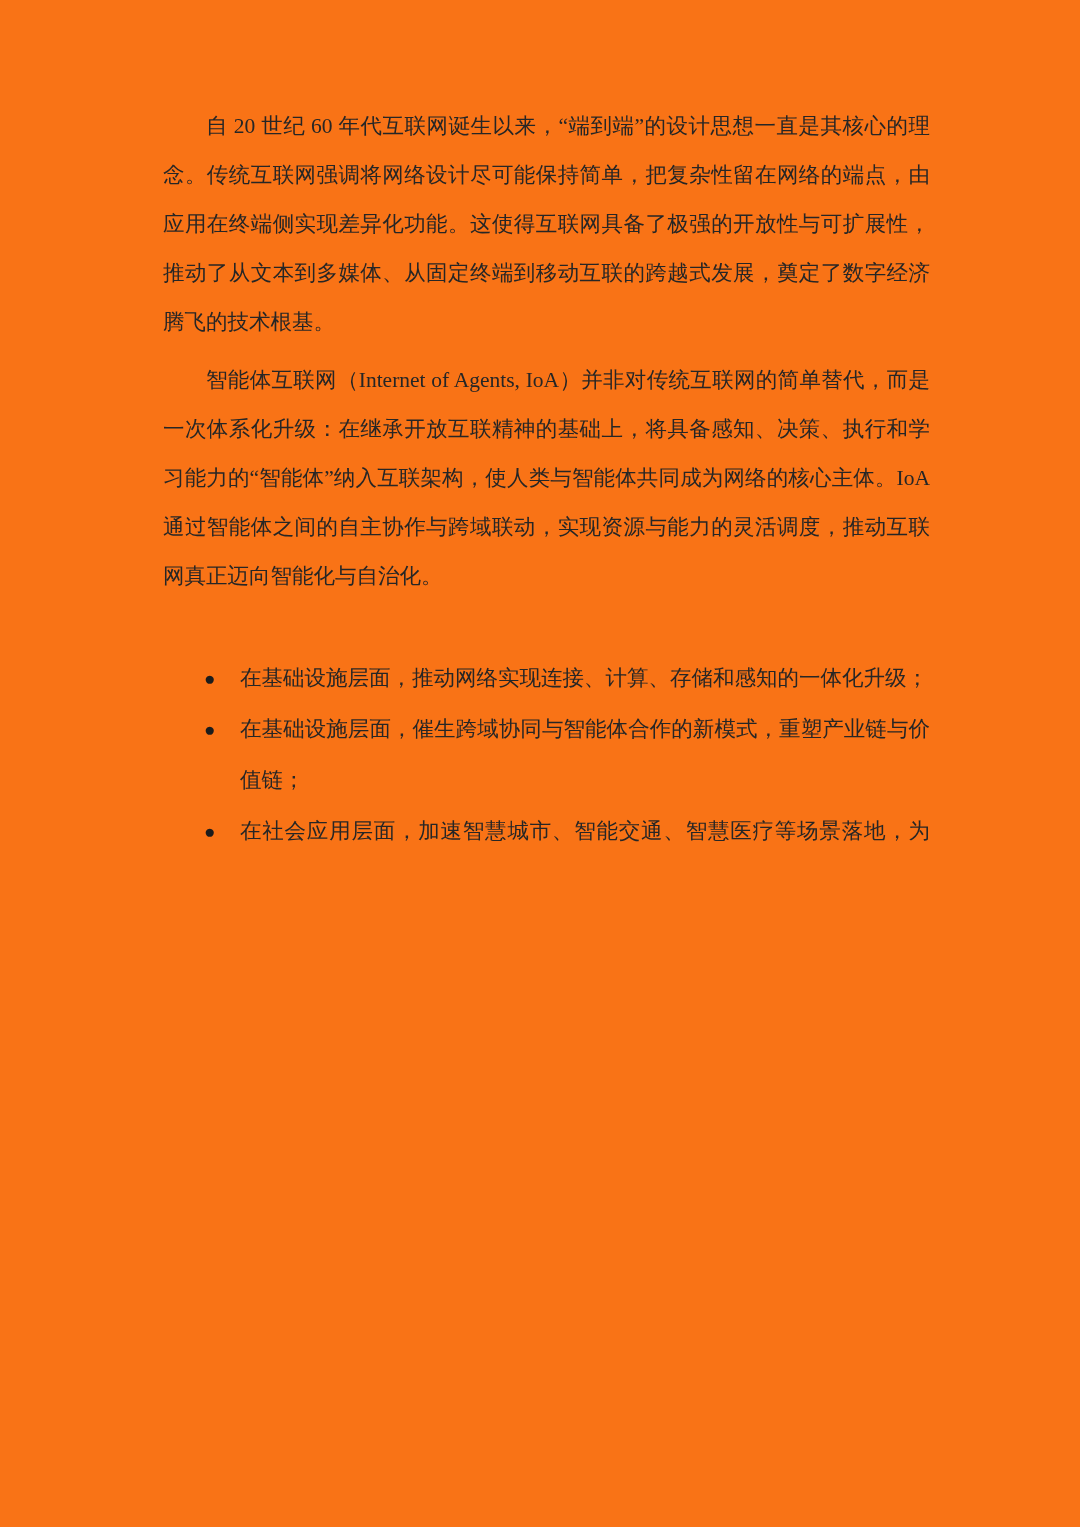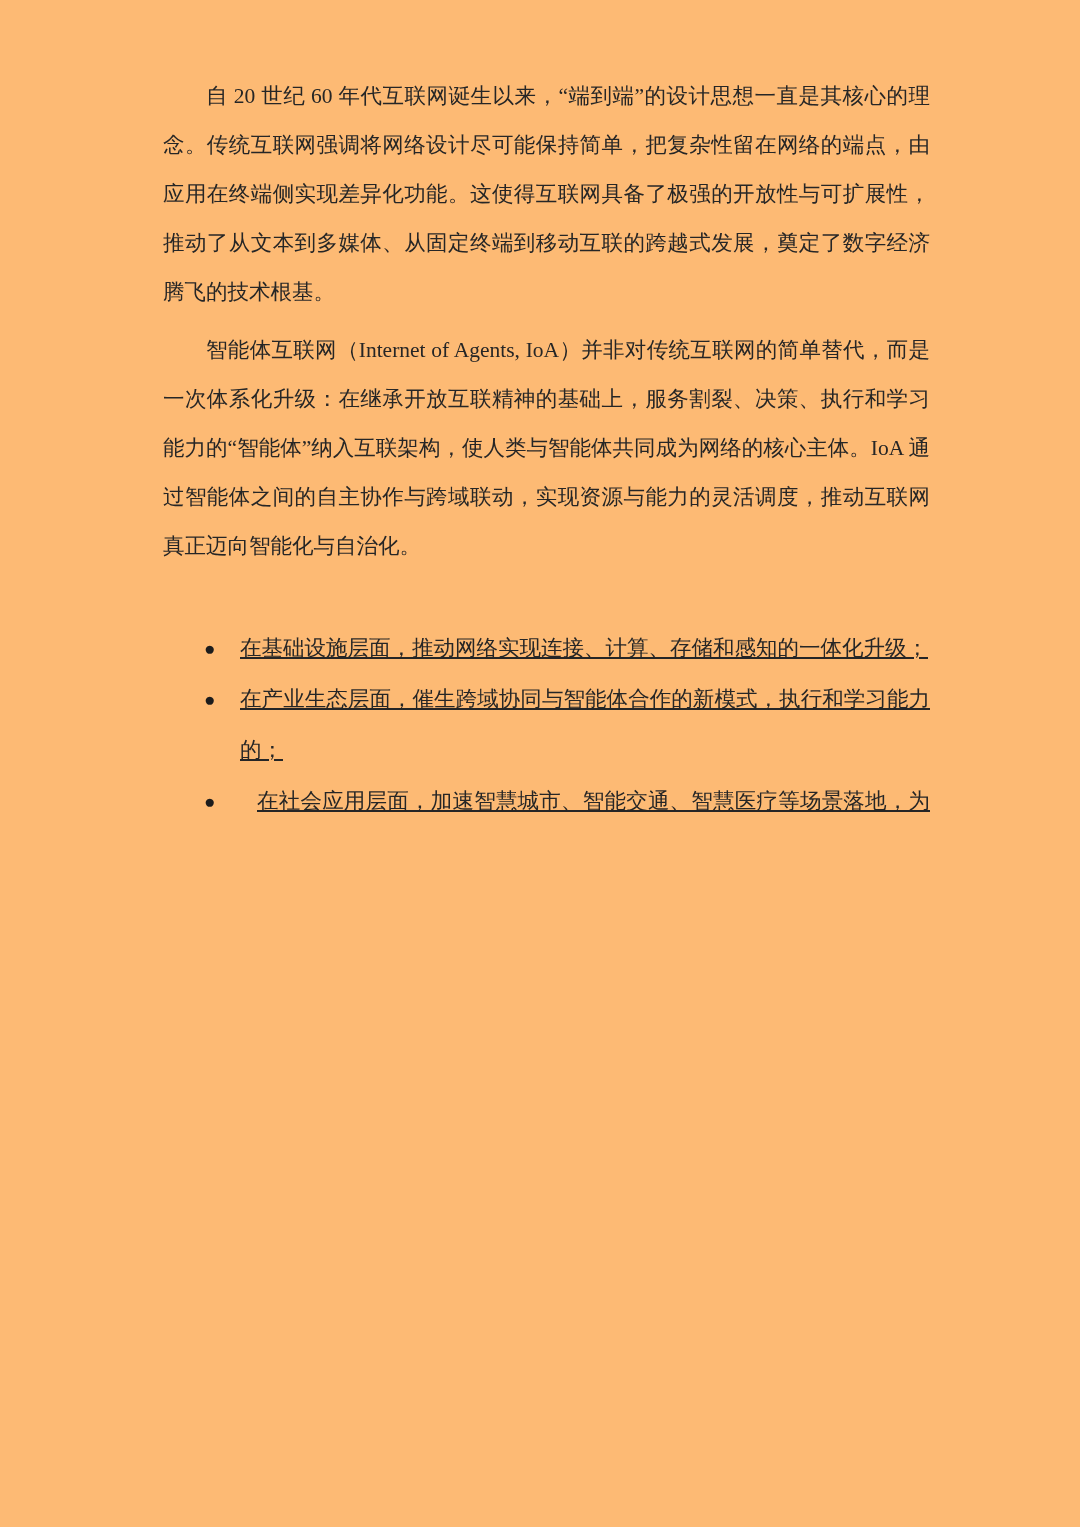--- a/index.html
+++ b/index.html
@@ -11,22 +11,22 @@
     height: 1527px;
     background: #ffffff;
     font-family: "Liberation Serif", "DejaVu Serif", serif;
     color: #262626;
     overflow: hidden;
   }
   .page {
     box-sizing: border-box;
     width: 1080px;
     height: 1527px;
-    padding: 72px 150px 0 163px;
-    background: #fdba74;
+    padding: 102px 150px 0 163px;
+    background: #f97316;
   }
   .para {
     margin: 0 0 9px 0;
     font-size: 21.5px;
     line-height: 49px;
     text-align: justify;
     text-indent: 2em;
     word-break: break-all;
     line-break: strict;
   }
@@ -46,48 +46,46 @@
     padding-left: 41px;
     font-size: 19px;
     line-height: 51px;
     color: #1c1c1c;
   }
   .bullet-text {
     flex: 1 1 auto;
     text-align: justify;
     word-break: break-all;
     line-break: strict;
-    text-decoration: underline;
   }
   .bullet-text.continues {
     text-align-last: justify;
-    margin-left: 17px;
   }
 </style>
 </head>
 <body>
 
 <div class="page">
 
   <p class="para">自 20 世纪 60 年代互联网诞生以来，“端到端”的设计思想一直是其核心的理念。传统互联网强调将网络设计尽可能保持简单，把复杂性留在网络的端点，由应用在终端侧实现差异化功能。这使得互联网具备了极强的开放性与可扩展性，推动了从文本到多媒体、从固定终端到移动互联的跨越式发展，奠定了数字经济腾飞的技术根基。</p>
 
 
-  <p class="para">智能体互联网（Internet of Agents, IoA）并非对传统互联网的简单替代，而是一次体系化升级：在继承开放互联精神的基础上，服务割裂、决策、执行和学习能力的“智能体”纳入互联架构，使人类与智能体共同成为网络的核心主体。IoA 通过智能体之间的自主协作与跨域联动，实现资源与能力的灵活调度，推动互联网真正迈向智能化与自治化。</p>
+  <p class="para">智能体互联网（Internet of Agents, IoA）并非对传统互联网的简单替代，而是一次体系化升级：在继承开放互联精神的基础上，将具备感知、决策、执行和学习能力的“智能体”纳入互联架构，使人类与智能体共同成为网络的核心主体。IoA 通过智能体之间的自主协作与跨域联动，实现资源与能力的灵活调度，推动互联网真正迈向智能化与自治化。</p>
 
 
   <div class="bullet-list">
 
     <div class="bullet-item">
       <span class="bullet-marker">●</span>
       <span class="bullet-text">在基础设施层面，推动网络实现连接、计算、存储和感知的一体化升级；</span>
     </div>
 
     <div class="bullet-item">
       <span class="bullet-marker">●</span>
-      <span class="bullet-text">在产业生态层面，催生跨域协同与智能体合作的新模式，执行和学习能力的；</span>
+      <span class="bullet-text">在基础设施层面，催生跨域协同与智能体合作的新模式，重塑产业链与价值链；</span>
     </div>
 
     <div class="bullet-item">
       <span class="bullet-marker">●</span>
       <span class="bullet-text continues">在社会应用层面，加速智慧城市、智能交通、智慧医疗等场景落地，为</span>
     </div>
 
   </div>
 
 </div>

